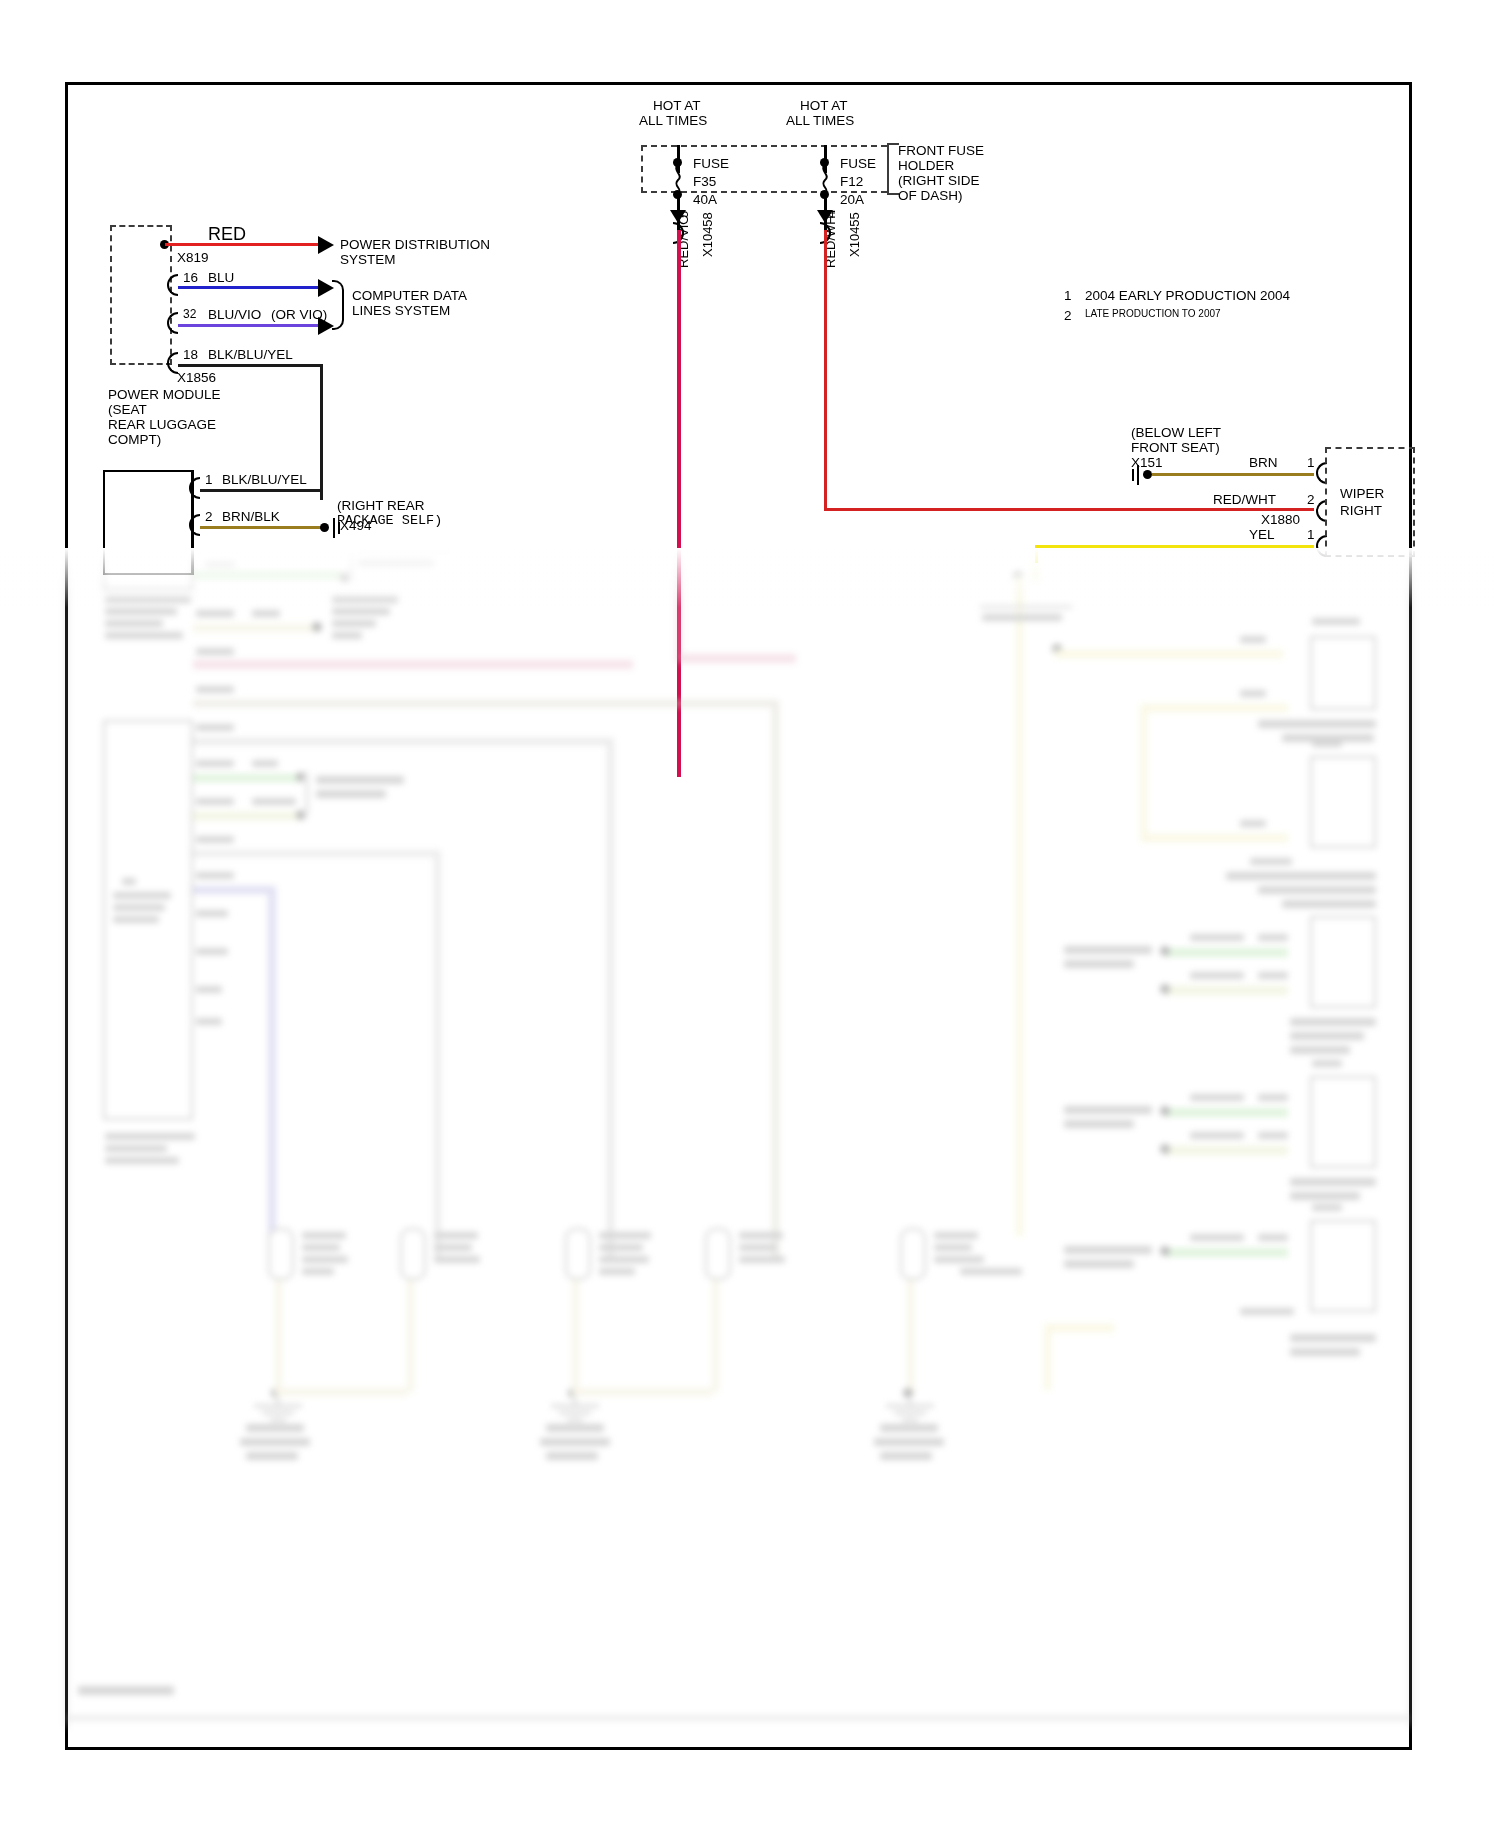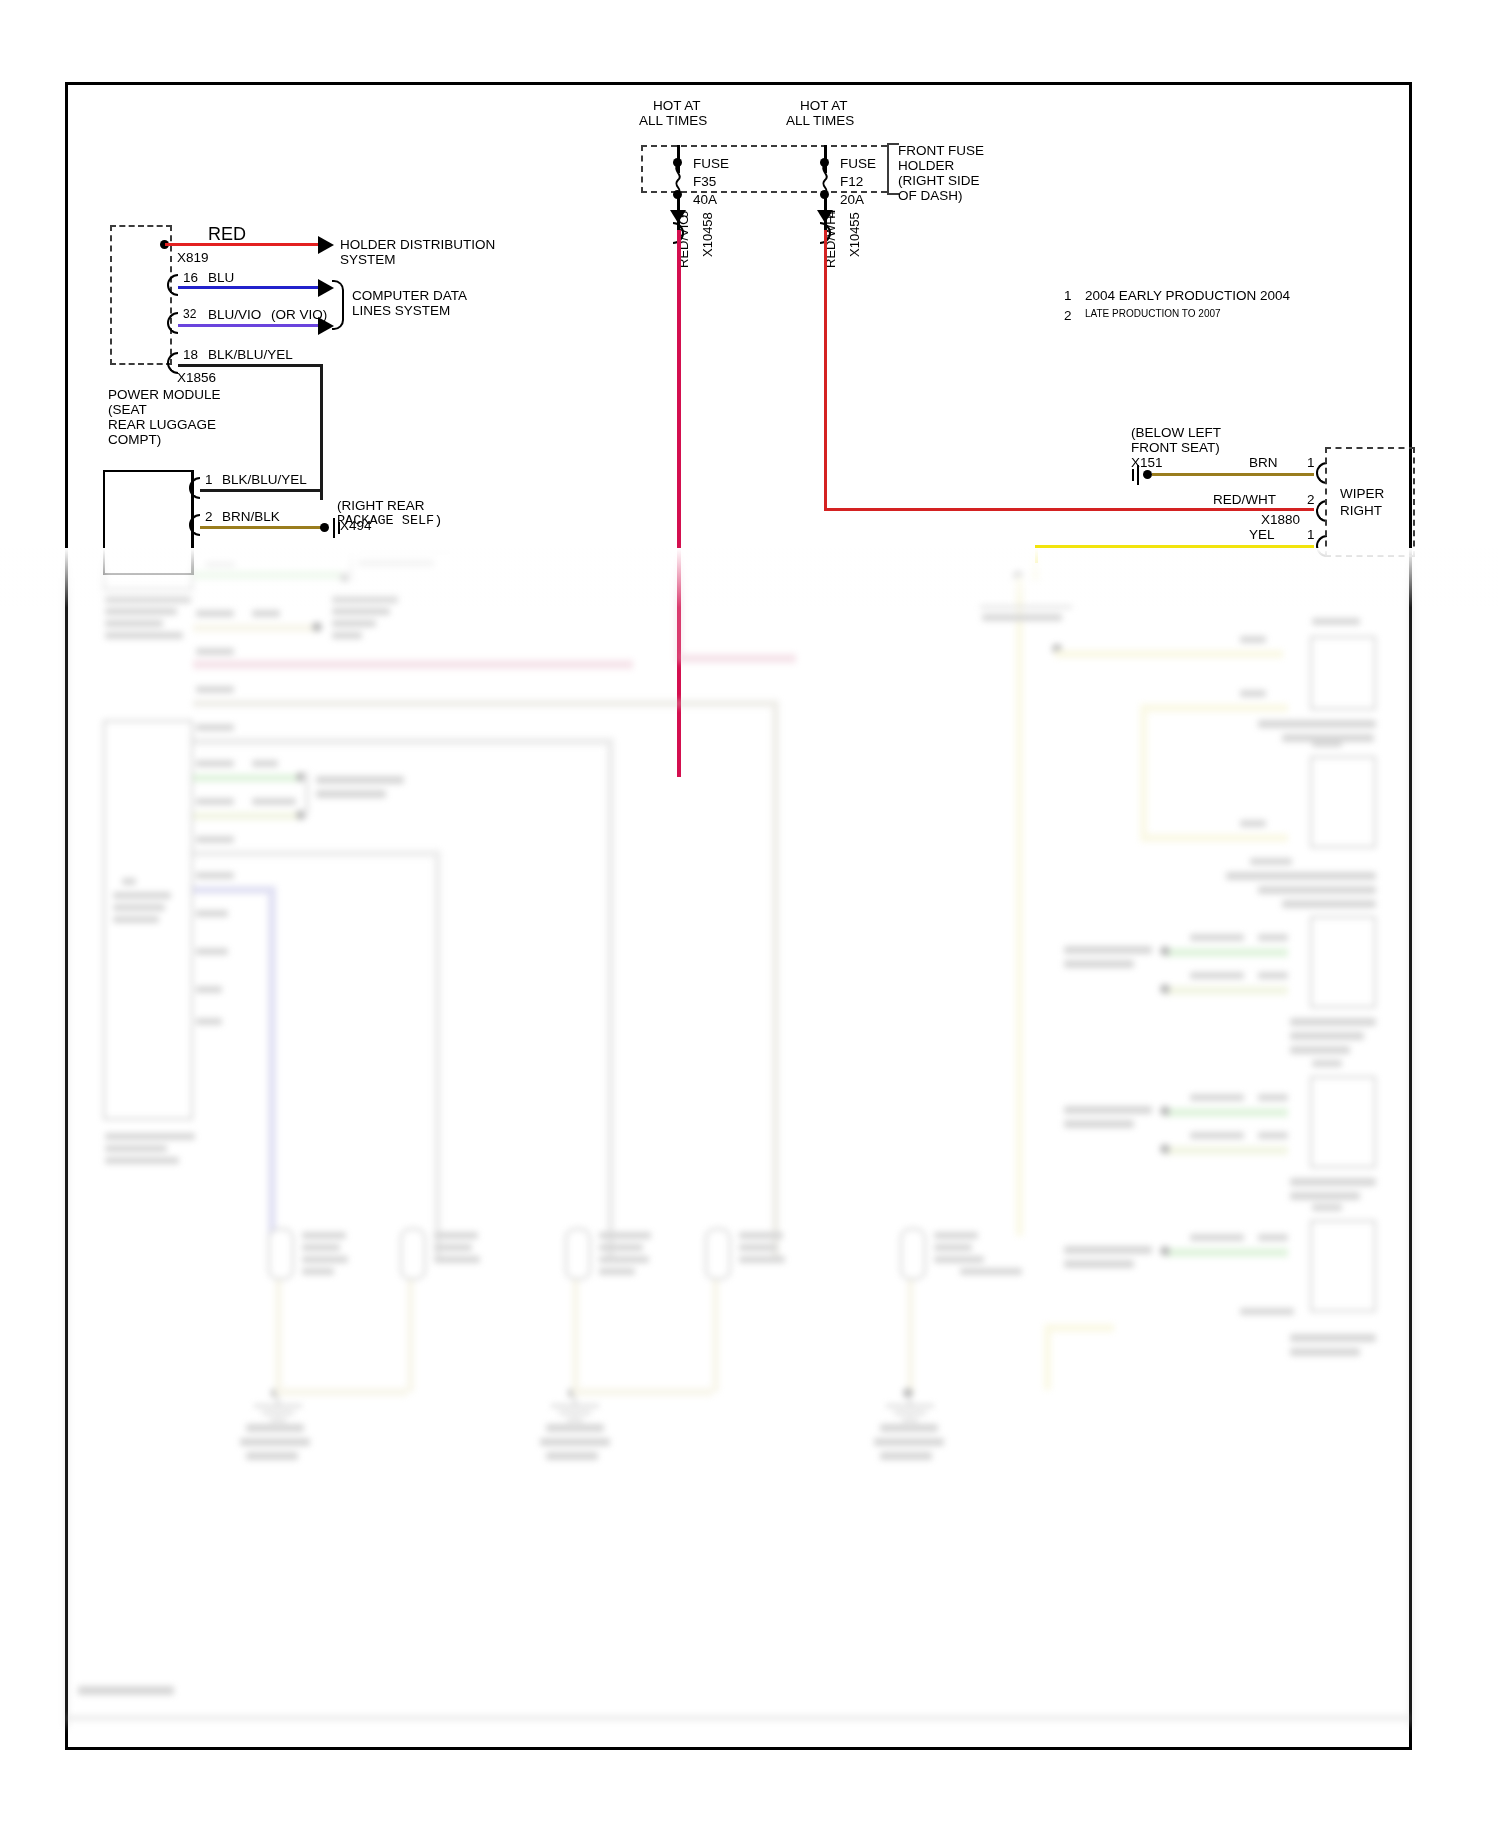--- a/index.html
+++ b/index.html
@@ -112,21 +112,21 @@
 <div class="txt" style="left:1085px;top:308px;font-size:10px;">LATE PRODUCTION TO 2007</div>
 
 <div class="dash-box" style="left:110px;top:225px;width:62px;height:140px;border-right:none;"></div>
 <div class="dash-box" style="left:110px;top:225px;width:62px;height:140px;border-left:none;border-top:none;border-bottom:none;"></div>
 
 <div class="dot" style="left:160px;top:240px;"></div>
 <div class="w hw" style="left:165px;top:243px;width:155px;background:#e32020;"></div>
 <div class="arrow" style="left:318px;top:236px;"></div>
 <div class="txt" style="left:208px;top:224px;font-size:18px;">RED</div>
 <div class="txt" style="left:177px;top:250px;font-size:13.5px;">X819</div>
-<div class="txt" style="left:340px;top:237px;font-size:13.5px;">HOLDER DISTRIBUTION</div>
+<div class="txt" style="left:340px;top:237px;font-size:13.5px;">POWER DISTRIBUTION</div>
 <div class="txt" style="left:340px;top:252px;font-size:13.5px;">SYSTEM</div>
 
 <div class="conn" style="left:167px;top:274px;"></div>
 <div class="txt" style="left:183px;top:270px;font-size:13.5px;">16</div>
 <div class="txt" style="left:208px;top:270px;font-size:13.5px;">BLU</div>
 <div class="w hw" style="left:178px;top:286px;width:142px;background:#2222cc;"></div>
 <div class="arrow" style="left:318px;top:279px;"></div>
 
 <div class="conn" style="left:167px;top:312px;"></div>
 <div class="txt" style="left:183px;top:307px;font-size:12px;">32</div>

